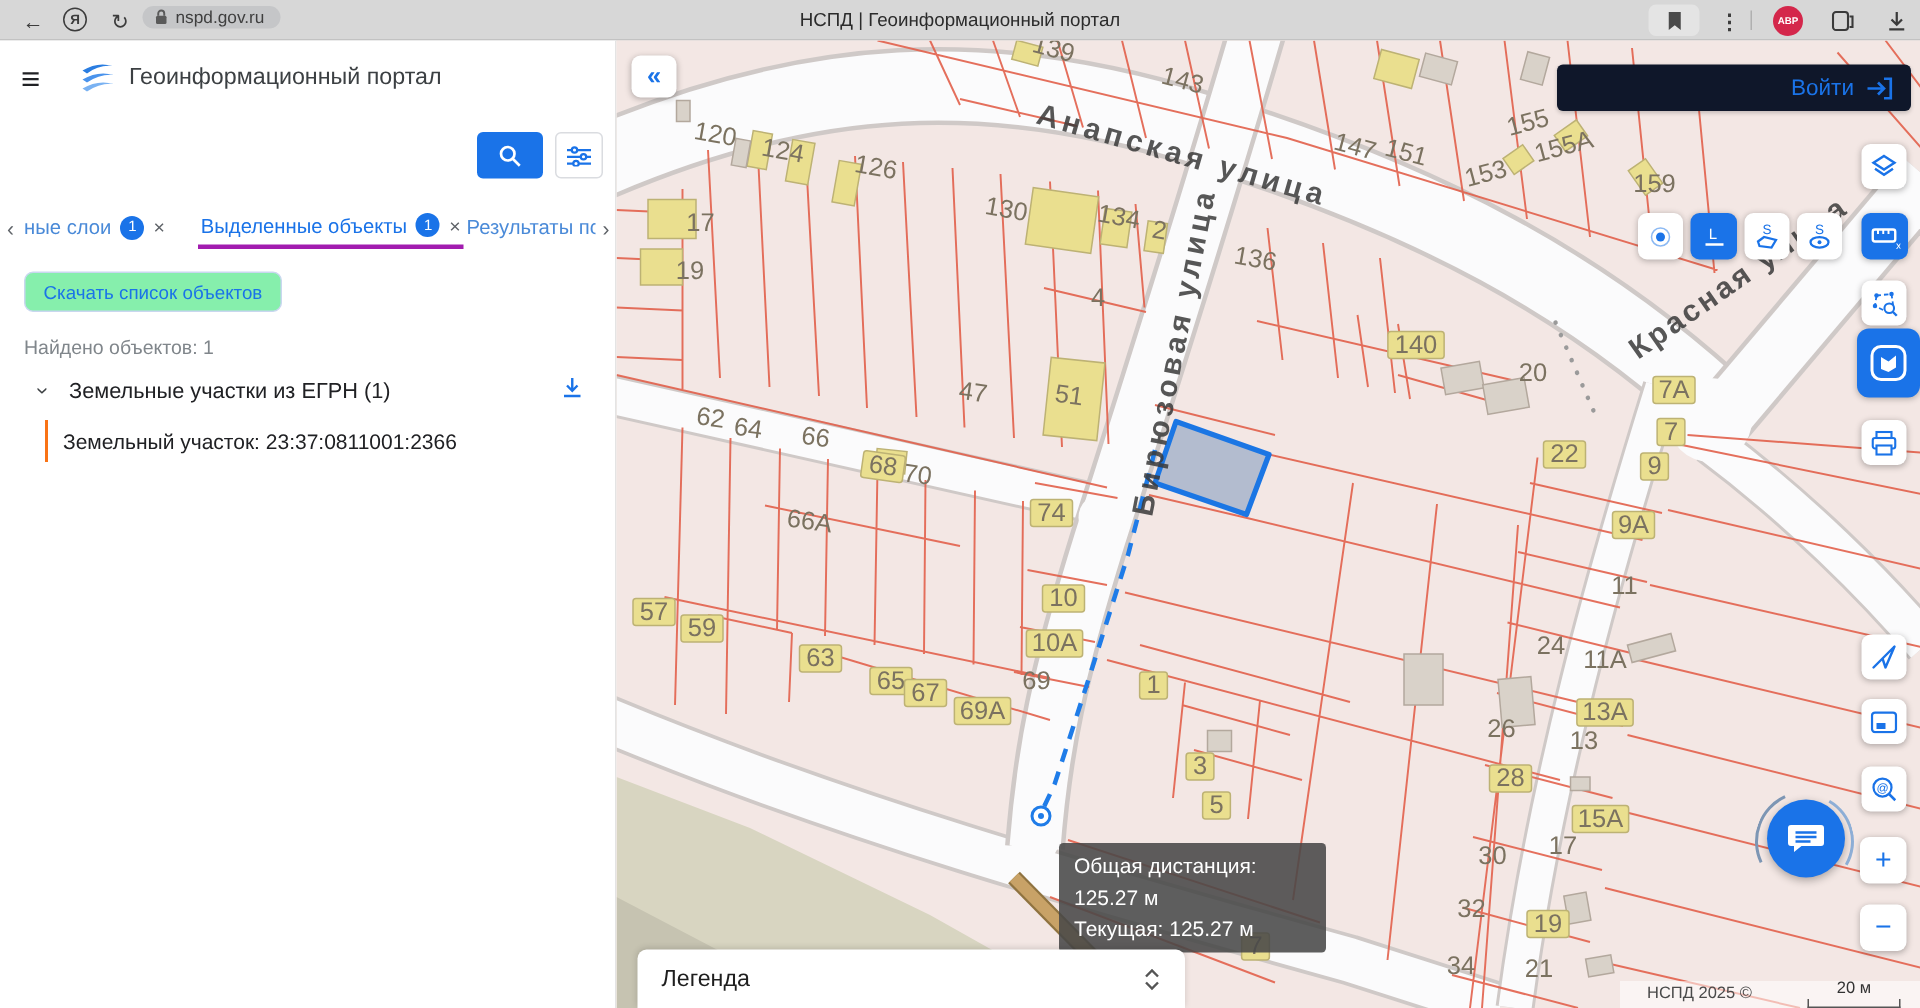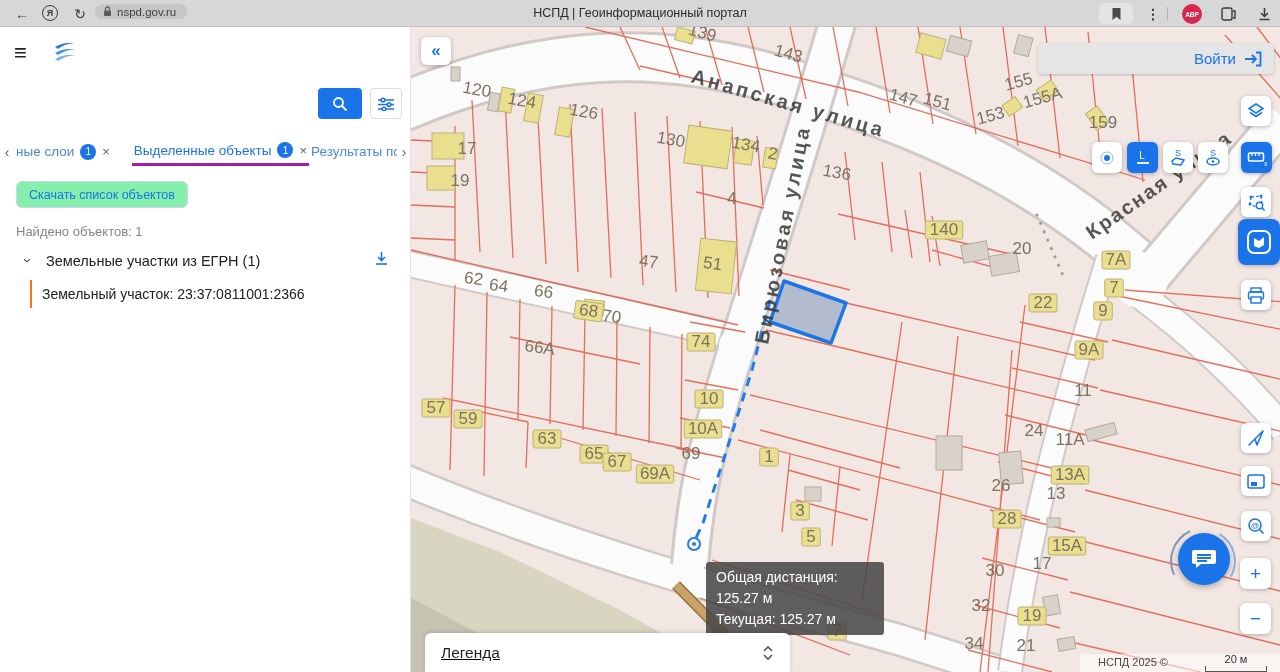--- a/index.html
+++ b/index.html
@@ -66,21 +66,21 @@
   #map svg{display:block;}
   .street-label{fill:#3a3a3a;font-weight:bold;opacity:.85;}
   .plabel{fill:#7b7260;}
   .bld{fill:#eadf8f;stroke:#bdb274;stroke-width:1;}
   
   .mbtn{position:absolute;background:#fff;border:none;border-radius:6px;
     box-shadow:0 1px 4px rgba(0,0,0,.28);cursor:pointer;display:flex;align-items:center;
     justify-content:center;padding:0;}
   .mbtn.blue{background:#1a73e8;}
   #collapse-btn{left:421px;top:37px;width:30px;height:28px;color:#1a73e8;font-size:17px;font-weight:bold;}
-  #login-bar{left:1038px;top:43px;width:236px;height:31px;background:#e5e5e5;border-radius:4px;
+  #login-bar{left:1038px;top:43px;width:236px;height:31px;background:#0f172a;border-radius:4px;
     box-shadow:0 1px 3px rgba(0,0,0,.2);display:flex;align-items:center;justify-content:flex-end;
     gap:8px;padding-right:12px;box-sizing:border-box;cursor:pointer;}
   #login-label{color:#1a73e8;font-size:15px;}
   #layers-btn{left:1241px;top:96px;width:30px;height:30px;}
   #measure-point-btn{left:1092px;top:142px;width:30px;height:31px;}
   #measure-length-btn{left:1127px;top:142px;width:31px;height:31px;}
   #measure-area-btn{left:1163px;top:142px;width:30px;height:31px;}
   #measure-ellipse-btn{left:1198px;top:142px;width:30px;height:31px;}
   #measure-close-btn{left:1241px;top:142px;width:31px;height:31px;}
   #poly-search-btn{left:1241px;top:187px;width:30px;height:30px;}
@@ -93,21 +93,21 @@
   #zoom-out-btn{left:1240px;top:603px;width:31px;height:31px;color:#1a73e8;font-size:19px;}
   #chat-btn{left:1178px;top:533px;width:52px;height:52px;border-radius:50%;background:#1a73e8;
     box-shadow:0 2px 6px rgba(0,0,0,.3);display:flex;align-items:center;justify-content:center;cursor:pointer;}
   .chat-arc{position:absolute;border-radius:50%;border:2px solid transparent;pointer-events:none;}
   #chat-arc1{left:1170px;top:527px;width:64px;height:64px;border-left-color:#7d96b4;transform:rotate(20deg);}
   #chat-arc2{left:1172px;top:529px;width:60px;height:60px;border-right-color:#8fb0d8;transform:rotate(-15deg);}
   #dist-tooltip{left:706px;top:562px;width:178px;background:rgba(72,72,72,.88);border-radius:3px;
     color:#fff;font-size:14px;line-height:21px;padding:5px 10px;box-sizing:border-box;}
   #legend-bar{left:425px;top:633px;width:365px;height:39px;background:#fff;border-radius:6px 6px 0 0;
     box-shadow:0 -1px 4px rgba(0,0,0,.15);display:flex;align-items:center;justify-content:space-between;
-    padding:0 16px;box-sizing:border-box;cursor:pointer;text-decoration:underline;}
+    padding:0 16px;box-sizing:border-box;cursor:pointer;}
   #legend-label{font-size:15.5px;color:#1f1f1f;}
   #attrib-strip{left:1080px;top:654px;width:200px;height:18px;background:rgba(255,255,255,.55);}
   #attribution{left:1098px;top:656px;font-size:11px;color:#4a4a4a;}
   #scale-box{left:1205px;top:653px;width:62px;font-size:11px;color:#333;text-align:center;}
   #scale-box .bar{height:5px;border:1px solid #555;border-top:none;margin-top:1px;}
 </style>
 </head>
 <body>
 
 <div class="abs" id="browser-bar">
@@ -151,20 +151,21 @@
 <div class="abs" id="sidebar">
   <div id="sb-header">
     <span id="hamburger">≡</span>
     <span id="app-logo">
       <svg width="26" height="26" viewBox="0 0 26 26">
         <path d="M3 8 q10 -6 20 -3 q-9 -1 -17 5 z" fill="#2a7de1"></path>
         <path d="M3 14 q10 -6 21 -3 q-9 -1 -18 5 z" fill="#4a93ec"></path>
         <path d="M3 20 q10 -6 21 -3 q-9 -1 -18 5 z" fill="#7ab2f2"></path>
       </svg>
     </span>
+    <span id="app-title">Геоинформационный портал</span>
   </div>
 
   <button id="search-btn">
     <svg width="16" height="16" viewBox="0 0 16 16">
       <circle cx="6.5" cy="6.5" r="4.5" fill="none" stroke="#fff" stroke-width="1.8"></circle>
       <path d="M10 10 L14.5 14.5" stroke="#fff" stroke-width="1.8"></path>
     </svg>
   </button>
   <button id="filter-btn">
     <svg width="16" height="14" viewBox="0 0 16 14">

